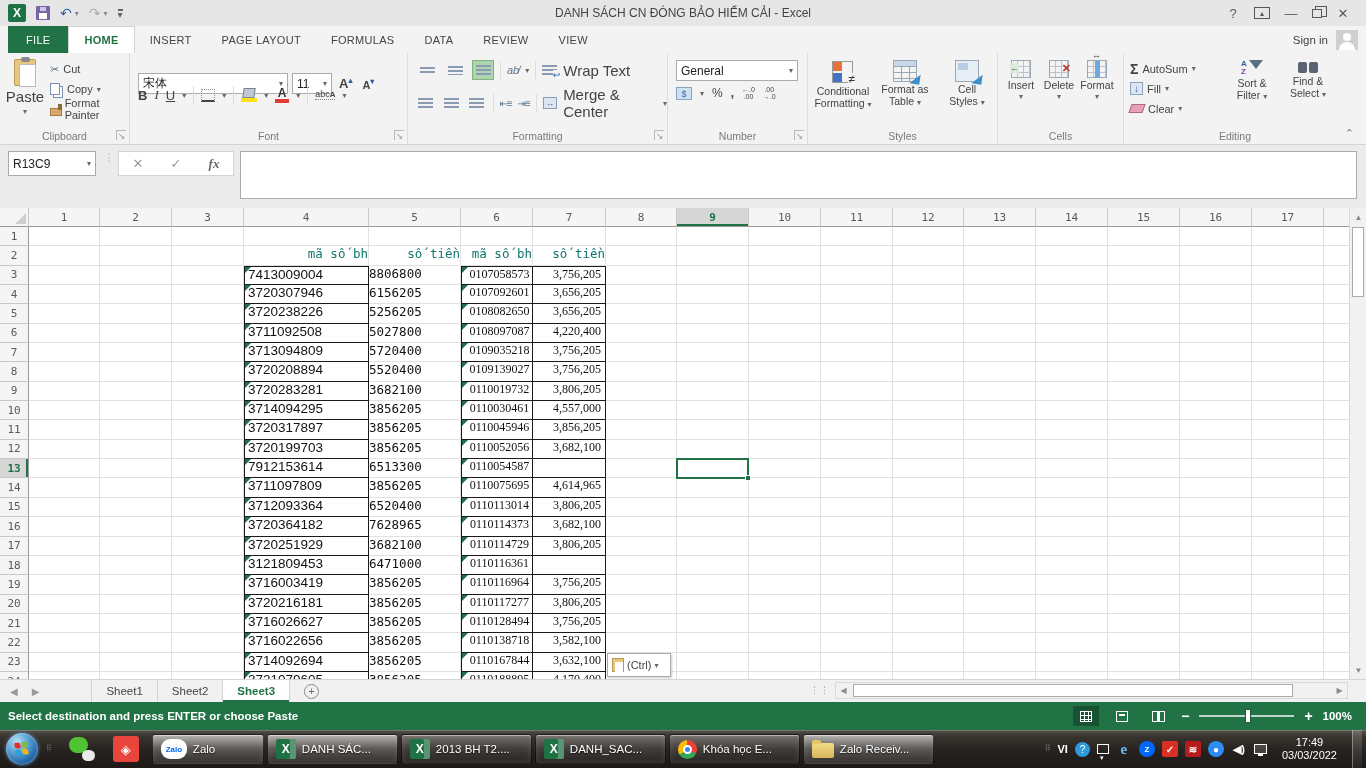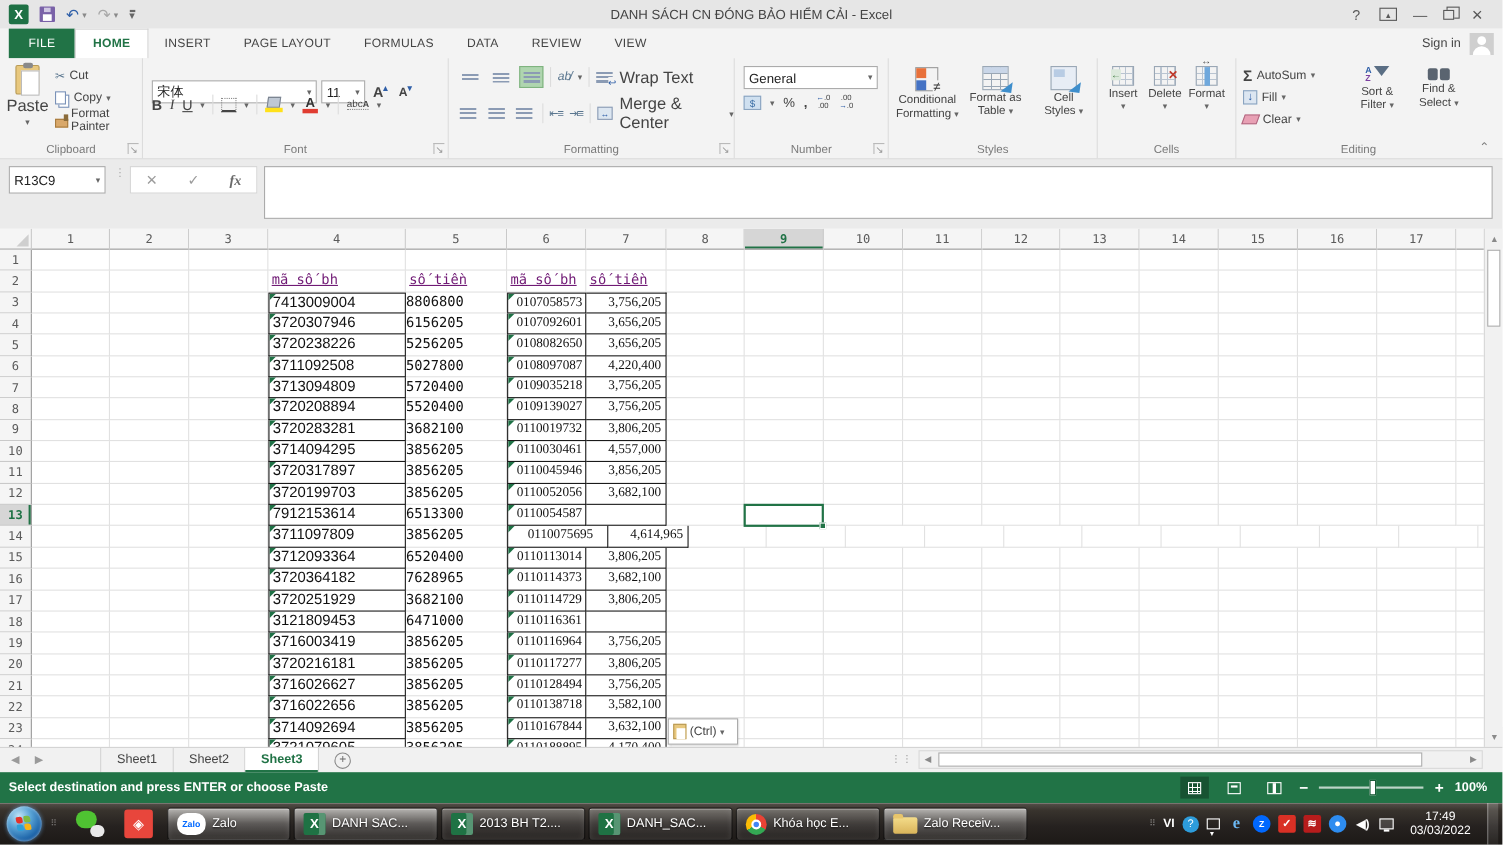--- a/index.html
+++ b/index.html
@@ -174,22 +174,22 @@
   .cell { flex:none; height:100%; border-right:1px solid #E1E1E1; border-bottom:1px solid #E1E1E1;
     position:relative; overflow:hidden; white-space:nowrap; line-height:18px; }
   .cell.box { border:1px solid #1a1a1a; border-top:none; }
   .cell.box.bt { border-top:1px solid #1a1a1a; }
   .cell.box.noleft { border-left:none; }
   .cell .tri { position:absolute; top:0; left:0; width:0; height:0; border-top:6px solid #1E7145; border-right:6px solid transparent; }
   .cell.c4 { font:13.5px "Liberation Sans", sans-serif; color:#111; padding-left:3px; }
   .cell.c5 { font:12.5px "DejaVu Sans Mono", monospace; color:#111; text-align:left; padding-right:4px; }
   .cell.c6 { font:12px "Liberation Serif", serif; color:#111; padding-left:5px;text-align:center; }
   .cell.c7 { font:12px "Liberation Serif", serif; color:#111; text-align:right; padding-right:4px; }
-  .cell.hdrtxt { font:12.5px "DejaVu Sans Mono", monospace; color:#701a75; text-decoration:underline;
-    text-align:left; padding-left:3px; }
+  .cell.hdrtxt { font:12.5px "DejaVu Sans Mono", monospace; color:#0f766e; 
+    text-align:right; padding-left:3px; }
   #selbox { position:absolute; border:2px solid #217346; background:transparent; pointer-events:auto; }
   #selbox .handle { position:absolute; right:-4px; bottom:-4px; width:6px; height:6px; background:#217346; border:1px solid #fff; }
   #paste-opt { position:absolute; left:607px; top:653px; width:64px; height:24px; background:#fff;
     border:1px solid #ABABAB; display:flex; align-items:center; gap:3px; padding:0 4px; font-size:11px; color:#444;
     box-shadow:1px 1px 2px rgba(0,0,0,.2); z-index:5; }
   .mini-clip { width:12px; height:14px; background:#E8C87E; border:1px solid #B89A55; position:relative; flex:none; }
   .mini-clip::before { content:""; position:absolute; left:2px; top:3px; width:8px; height:10px; background:#fff; }
 
   
   #vscroll { position:absolute; top:208px; left:1349px; width:17px; height:471px; background:#F1F1F1; border-left:1px solid #D9D9D9; }
@@ -844,21 +844,21 @@
           <div class="cell" style="width: 72px;"></div>
           <div class="cell" style="width: 26px;"></div>
         </div>
         <div class="grow">
           <div class="rowh">14</div>
           <div class="cell" style="width: 71px;"></div>
           <div class="cell" style="width: 72px;"></div>
           <div class="cell" style="width: 72px;"></div>
           <div class="cell c4 box" style="width: 125px;"><span class="tri"></span>3711097809</div>
           <div class="cell c5" style="width: 92px;">3856205</div>
-          <div class="cell c6 box" style="width: 92px;"><span class="tri"></span>0110075695</div>
+          <div class="cell c6 box" style="width: 72px;"><span class="tri"></span>0110075695</div>
           <div class="cell c7 box noleft" style="width: 73px;">4,614,965</div>
           <div class="cell" style="width: 71px;"></div>
           <div class="cell" style="width: 72px;"></div>
           <div class="cell" style="width: 72px;"></div>
           <div class="cell" style="width: 72px;"></div>
           <div class="cell" style="width: 71px;"></div>
           <div class="cell" style="width: 72px;"></div>
           <div class="cell" style="width: 72px;"></div>
           <div class="cell" style="width: 72px;"></div>
           <div class="cell" style="width: 72px;"></div>

